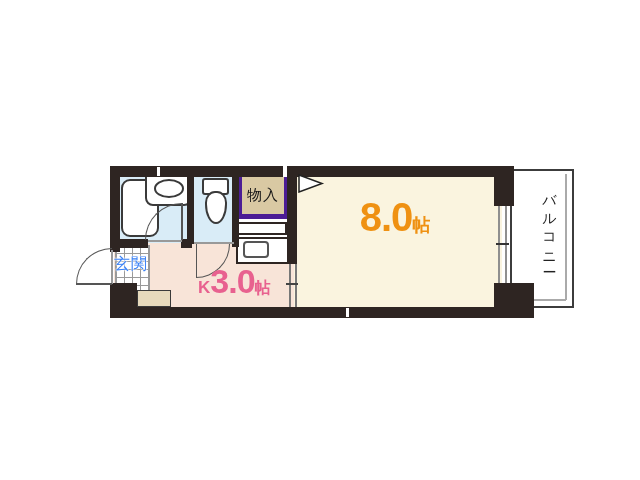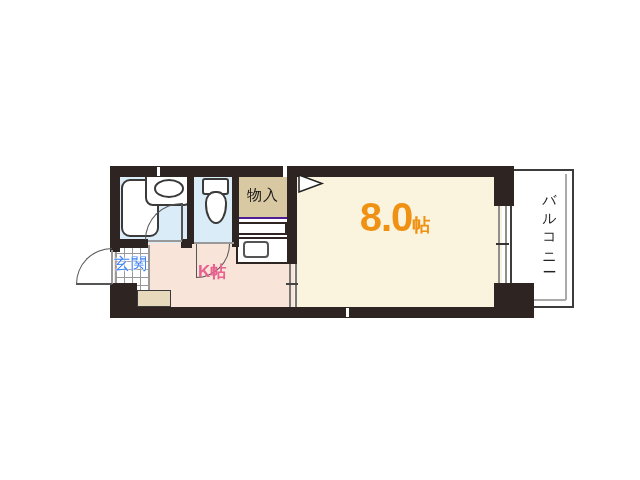--- a/index.html
+++ b/index.html
@@ -37,21 +37,21 @@
               background-image:repeating-linear-gradient(0deg,#999 0 1px,transparent 1px 8px),repeating-linear-gradient(90deg,#999 0 1px,transparent 1px 8px);"></div>
   <div class="abs" style="left:137px;top:290px;width:34px;height:17px;background:#e7dabc;border:1.5px solid #3a3a3a;box-sizing:border-box;"></div>
 
   <div class="fixture" style="left:121px;top:179px;width:38px;height:58px;border-radius:9px;"></div>
   <div class="fixture" style="left:145px;top:172px;width:47px;height:34px;border-radius:0 0 8px 8px;"></div>
   <div class="fixture" style="left:154px;top:179px;width:30px;height:19px;border-radius:50%;"></div>
 
   <div class="fixture" style="left:202px;top:178px;width:27px;height:17px;border-radius:3px;"></div>
   <div class="fixture" style="left:205px;top:191px;width:22px;height:33px;border-radius:45% 45% 50% 50% / 35% 35% 60% 60%;"></div>
 
-  <div class="abs" style="left:237px;top:172px;width:52px;height:47px;background:#d9c9a3;border:2px solid #4c1d95;box-sizing:border-box;display:flex;align-items:center;justify-content:center;">
+  <div class="abs" style="left:237px;top:172px;width:52px;height:47px;background:#d9c9a3;border:5px solid #4c1d95;box-sizing:border-box;display:flex;align-items:center;justify-content:center;">
     <span class="label" style="position:static;font-size:15px;letter-spacing:1px;color:#161616;">物入</span>
   </div>
   <div class="abs" style="left:237px;top:222px;width:50px;height:13px;background:#fff;border:2px solid #2e2522;box-sizing:border-box;"></div>
   <div class="abs" style="left:236px;top:237px;width:54px;height:27px;background:#fff;border:2px solid #2e2522;box-sizing:border-box;"></div>
   <div class="fixture" style="left:243px;top:241px;width:26px;height:17px;border:2px solid #555;border-radius:4px;"></div>
 
   <div class="wall" style="left:110px;top:166px;width:404px;height:11px;"></div>
   <div class="wall" style="left:110px;top:307px;width:404px;height:11px;"></div>
   <div class="wall" style="left:110px;top:166px;width:10px;height:86px;"></div>
   <div class="wall" style="left:110px;top:283px;width:27px;height:35px;"></div>
@@ -88,20 +88,21 @@
   <div class="leaf" style="left:76px;top:283px;width:36px;height:1.5px;"></div>
 
   <svg class="abs" style="left:298px;top:174px;" width="27" height="19" viewBox="0 0 27 19">
     <polygon points="1,1 24,9.5 1,18" fill="#ffffff" stroke="#222" stroke-width="1.5"></polygon>
   </svg>
 
   <div class="label halo" style="left:114px;top:254px;font-size:16px;letter-spacing:1px;color:#3b82f6;">玄関</div>
 
   <div class="abs" style="left:198px;top:262px;display:flex;align-items:baseline;color:#e8618f;font-weight:bold;">
     <span style="font-size:17px;">K</span>
+      <span style="font-size:34px;letter-spacing:-1px;">3.0</span>
       <span style="font-size:16px;">帖</span>
   </div>
 
   <div class="abs" style="left:330px;top:197px;width:130px;text-align:center;color:#ef9112;font-weight:bold;">
     <div style="margin-top:-2px;">
       <span style="font-size:40px;letter-spacing:-1px;">8.0</span><span style="font-size:18px;">帖</span>
     </div>
   </div>
 
 </div>

